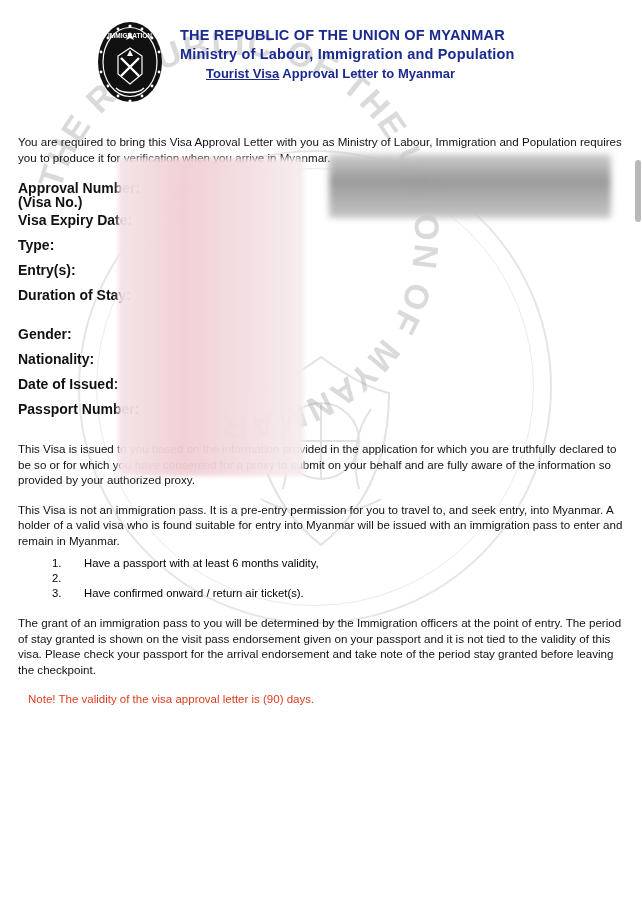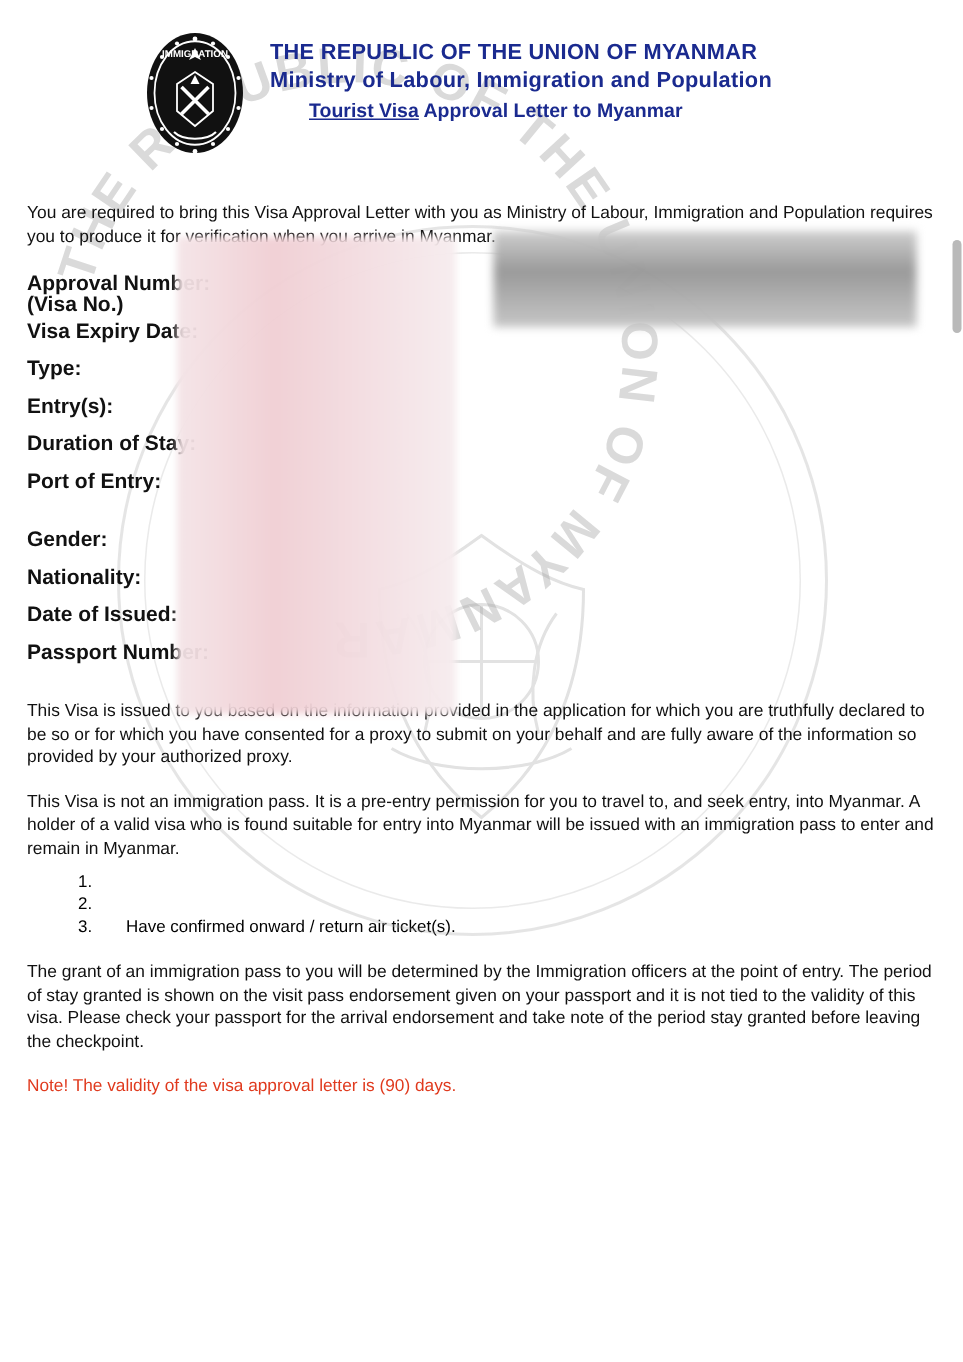--- a/index.html
+++ b/index.html
@@ -177,21 +177,21 @@
   .list-item {
     display: flex;
     line-height: 15px;
     font-size: 11.3px;
   }
   .list-num {
     width: 32px;
     flex: 0 0 auto;
   }
   .note {
-    margin: 16px 18px 0 18px;
+    margin: 16px 18px 0 28px;
     color: #e03a1e;
     font-size: 11.5px;
   }
 
   
   .scrollbar {
     position: absolute;
     right: 0;
     top: 0;
     width: 8px;
@@ -274,37 +274,37 @@
 
   <div class="fields">
     <div class="field-row two-line">
       <div>Approval Number:</div>
       <div>(Visa No.)</div>
     </div>
     <div class="field-row">Visa Expiry Date:</div>
     <div class="field-row">Type:</div>
     <div class="field-row">Entry(s):</div>
     <div class="field-row">Duration of Stay:</div>
-    <div class="field-row">Port of Entry:</div>
     <div class="field-gap"></div>
     <div class="field-row">Gender:</div>
     <div class="field-row">Nationality:</div>
     <div class="field-row">Date of Issued:</div>
     <div class="field-row">Passport Number:</div>
   </div>
 
   <div class="redact-pink"></div>
   <div class="redact-gray"></div>
 
   <div class="body-text para">This Visa is issued to you based on the information provided in the application for which you are truthfully declared to be so or for which you have consented for a proxy to submit on your behalf and are fully aware of the information so provided by your authorized proxy.</div>
   <div class="body-text para">This Visa is not an immigration pass. It is a pre-entry permission for you to travel to, and seek entry, into Myanmar. A holder of a valid visa who is found suitable for entry into Myanmar will be issued with an immigration pass to enter and remain in Myanmar.</div>
 
   <div class="list">
     <div class="list-item">
       <span class="list-num">1.</span>
+      <span>Have a passport with at least 6 months validity,</span>
     </div>
     <div class="list-item">
       <span class="list-num">2.</span>
     </div>
     <div class="list-item">
       <span class="list-num">3.</span>
       <span>Have confirmed onward / return air ticket(s).</span>
     </div>
   </div>
 

